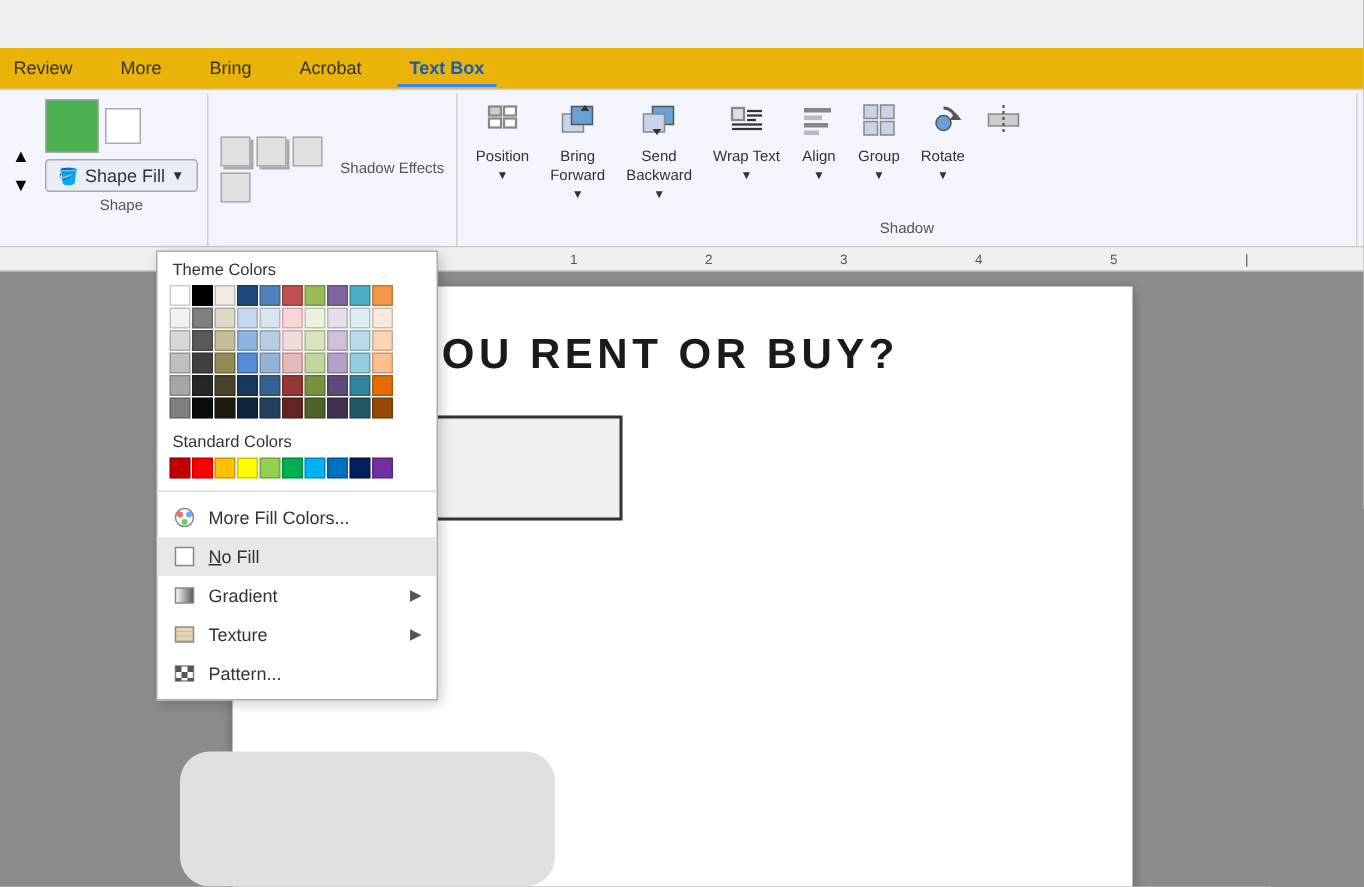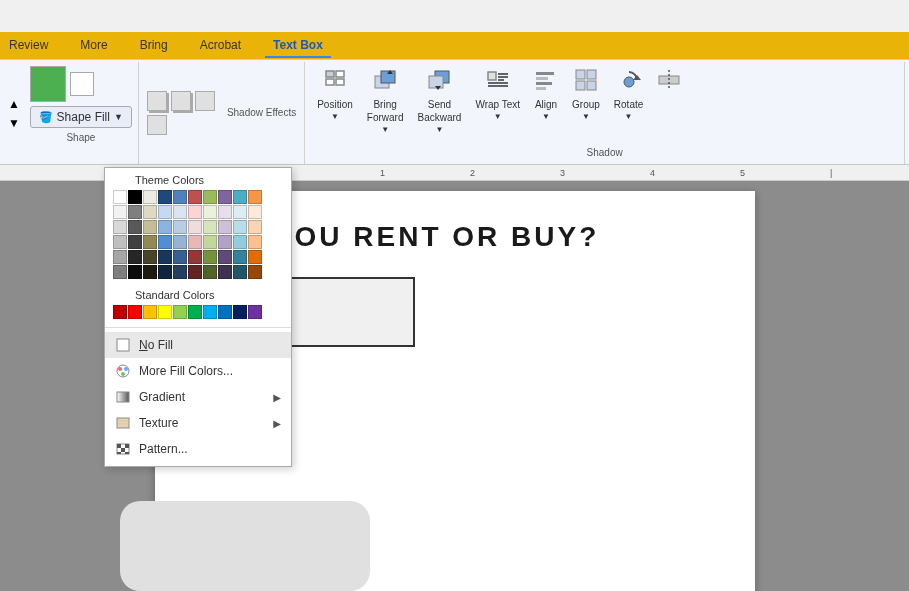--- a/index.html
+++ b/index.html
@@ -65,21 +65,20 @@
       box-shadow: 2px 2px 8px rgba(0,0,0,0.2);
       z-index: 100;
       padding-bottom: 4px;
     }
 
     .section-label {
       padding: 6px 10px 4px 10px;
       font-size: 11px;
       color: #333;
       font-weight: normal;
-      margin-left: 20px;
     }
 
     .color-grid {
       display: flex;
       flex-direction: column;
       gap: 1px;
       padding: 0 8px 4px 8px;
     }
 
     .color-row {
@@ -463,39 +462,39 @@
         <div class="color-swatch" style="background: rgb(146, 208, 80);"></div>
         <div class="color-swatch" style="background: rgb(0, 176, 80);"></div>
         <div class="color-swatch" style="background: rgb(0, 176, 240);"></div>
         <div class="color-swatch" style="background: rgb(0, 112, 192);"></div>
         <div class="color-swatch" style="background: rgb(0, 32, 96);"></div>
         <div class="color-swatch" style="background: rgb(112, 48, 160);"></div>
       </div>
 
     <div class="divider"></div>
 
-    <div class="menu-item no-fill">
-      <div class="menu-item-icon">
-        <svg width="14" height="14" viewBox="0 0 14 14">
-          <rect x="1" y="1" width="12" height="12" fill="white" stroke="#888"></rect>
-        </svg>
-      </div>
-      <span><span class="underline">N</span>o Fill</span>
-    </div>
-
     <div class="menu-item">
       <div class="menu-item-icon">
         <svg width="14" height="14" viewBox="0 0 14 14">
           <circle cx="7" cy="7" r="6" fill="none" stroke="#888" stroke-width="1"></circle>
           <circle cx="4" cy="5" r="2" fill="#ff6666"></circle>
           <circle cx="10" cy="5" r="2" fill="#66aaff"></circle>
           <circle cx="7" cy="10" r="2" fill="#66cc66"></circle>
         </svg>
       </div>
       <span>More Fill Colors...</span>
+    </div>
+
+    <div class="menu-item no-fill">
+      <div class="menu-item-icon">
+        <svg width="14" height="14" viewBox="0 0 14 14">
+          <rect x="1" y="1" width="12" height="12" fill="white" stroke="#888"></rect>
+        </svg>
+      </div>
+      <span><span class="underline">N</span>o Fill</span>
     </div>
 
 
     <div class="menu-item">
       <div class="menu-item-icon">
         <svg width="14" height="14" viewBox="0 0 14 14">
           <defs>
               <linearGradient id="g1" x1="0" x2="1" y1="0" y2="0">
                 <stop offset="0%" stop-color="#fff"></stop>
                 <stop offset="100%" stop-color="#555"></stop>

